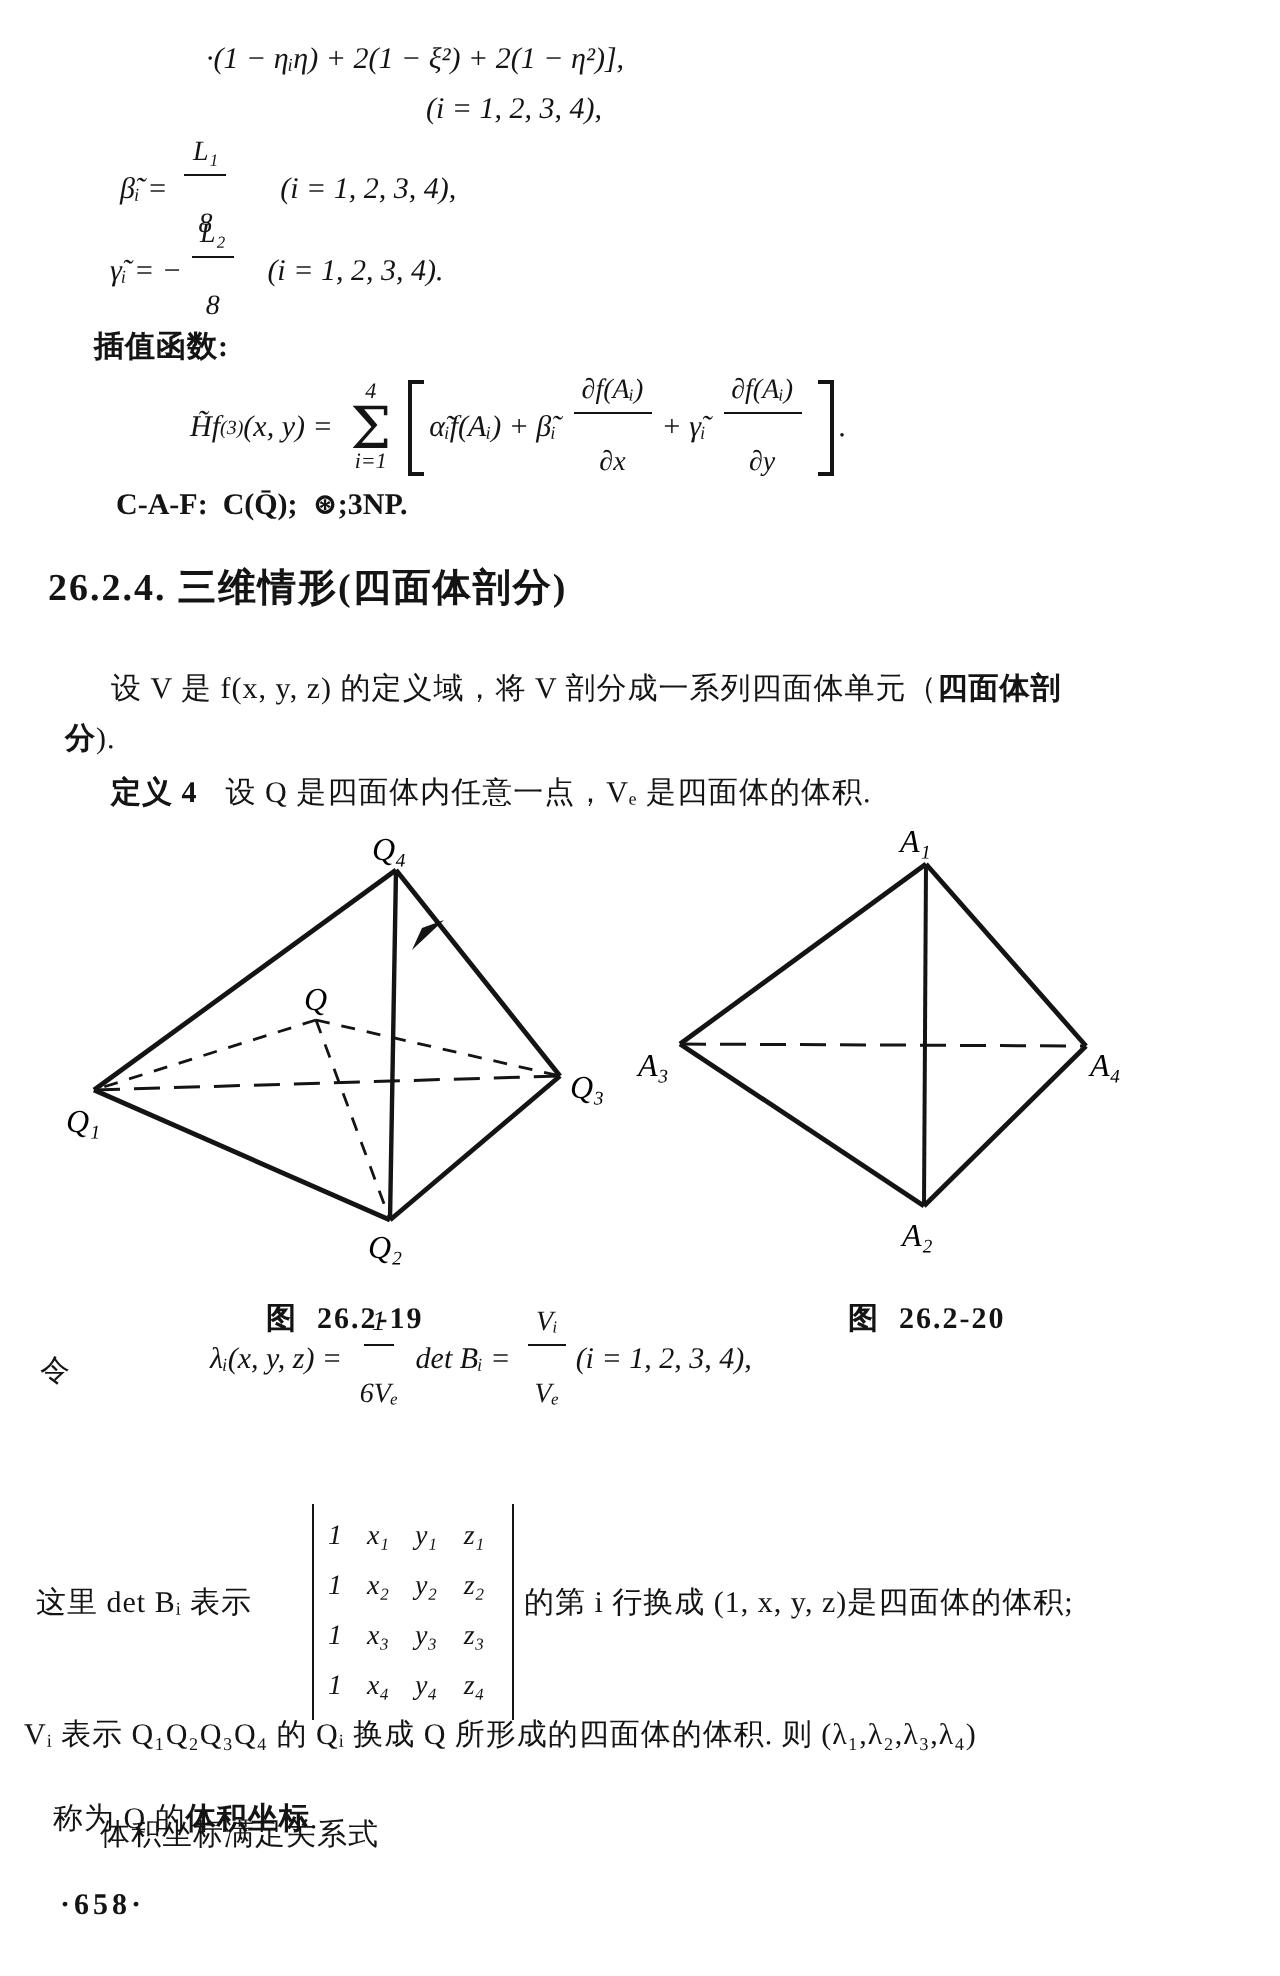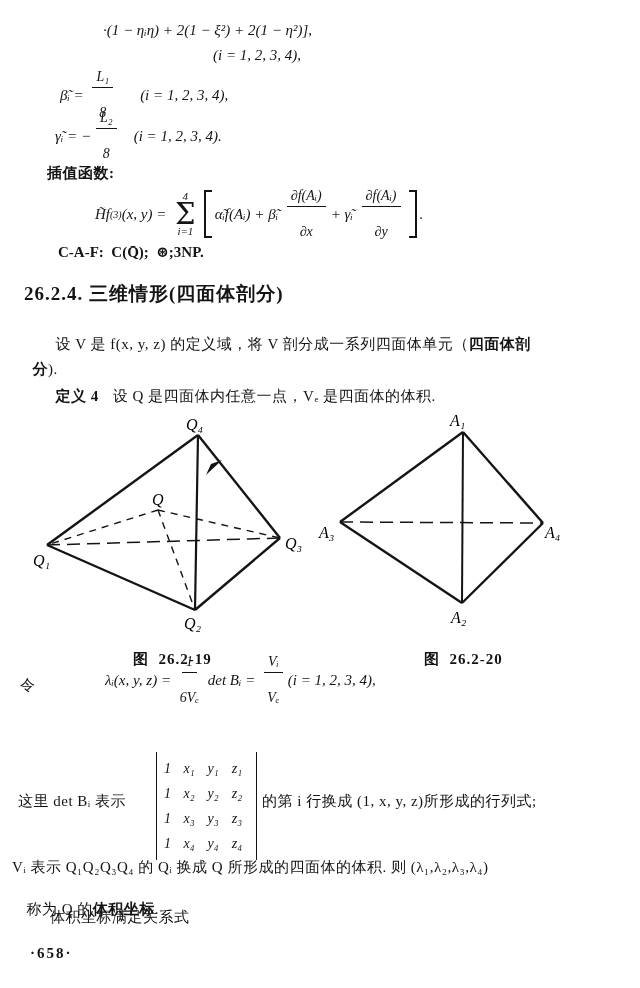--- a/index.html
+++ b/index.html
@@ -187,21 +187,21 @@
       <span>z₃</span>
   </div>
   <div class="mrow">
     <span>1</span>
       <span>x₄</span>
       <span>y₄</span>
       <span>z₄</span>
   </div>
 </div>
 
-<div class="abs cn" style="left:262px; top:792px;">的第 i 行换成 (1, x, y, z)所形成的行列式;</div>
+<div class="abs cn" style="left:262px; top:792px;">的第 i 行换成 (1, x, y, z)是四面体的体积;</div>
 
 <div class="abs cn" style="left:12px; top:858px;">Vᵢ 表示 Q₁Q₂Q₃Q₄ 的 Qᵢ 换成 Q 所形成的四面体的体积. 则 (λ₁,λ₂,λ₃,λ₄)</div>
 <div class="abs cn" style="left:18px; top:883px;text-align:center;">
   <span>称为 Q 的</span><span class="bold">体积坐标</span><span>.</span>
 </div>
 <div class="abs cn" style="left:50px; top:908px;">体积坐标满足关系式</div>
 
 <div class="abs bold" style="left:30px; top:945px; font-size:15px; letter-spacing:2px;">·658·</div>
 
 </body></html>

